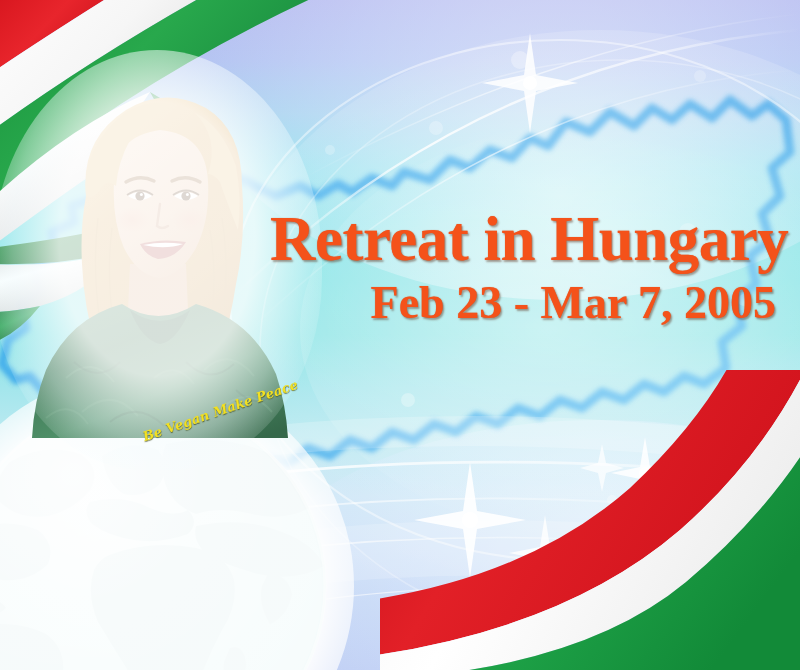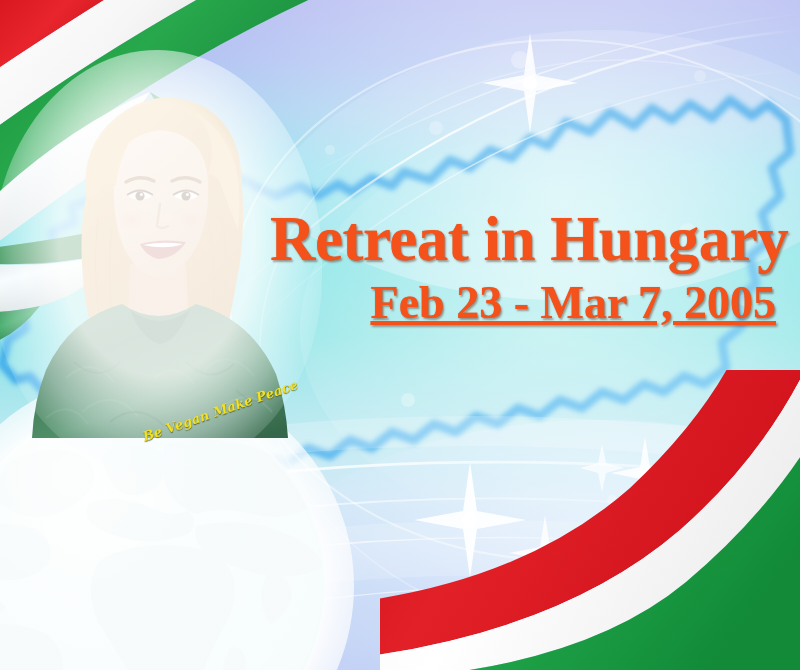--- a/index.html
+++ b/index.html
@@ -162,21 +162,20 @@
     font-weight: bold;
     font-size: 46px;
     line-height: 1.15;
     color: #f4521a;
     text-shadow:
       1.5px 2px 2px rgba(90,50,30,0.45),
       0 0 1px rgba(200,70,20,0.6);
     letter-spacing: 0px;
     margin-top: 6px;
     white-space: nowrap;
-    text-decoration: underline;
   }
 </style>
 </head>
 <body>
 
 <div id="banner">
 
   <div class="bg-glow-top"></div>
   <div class="bg-glow-mid"></div>
   <div class="bg-glow-bottom"></div>

